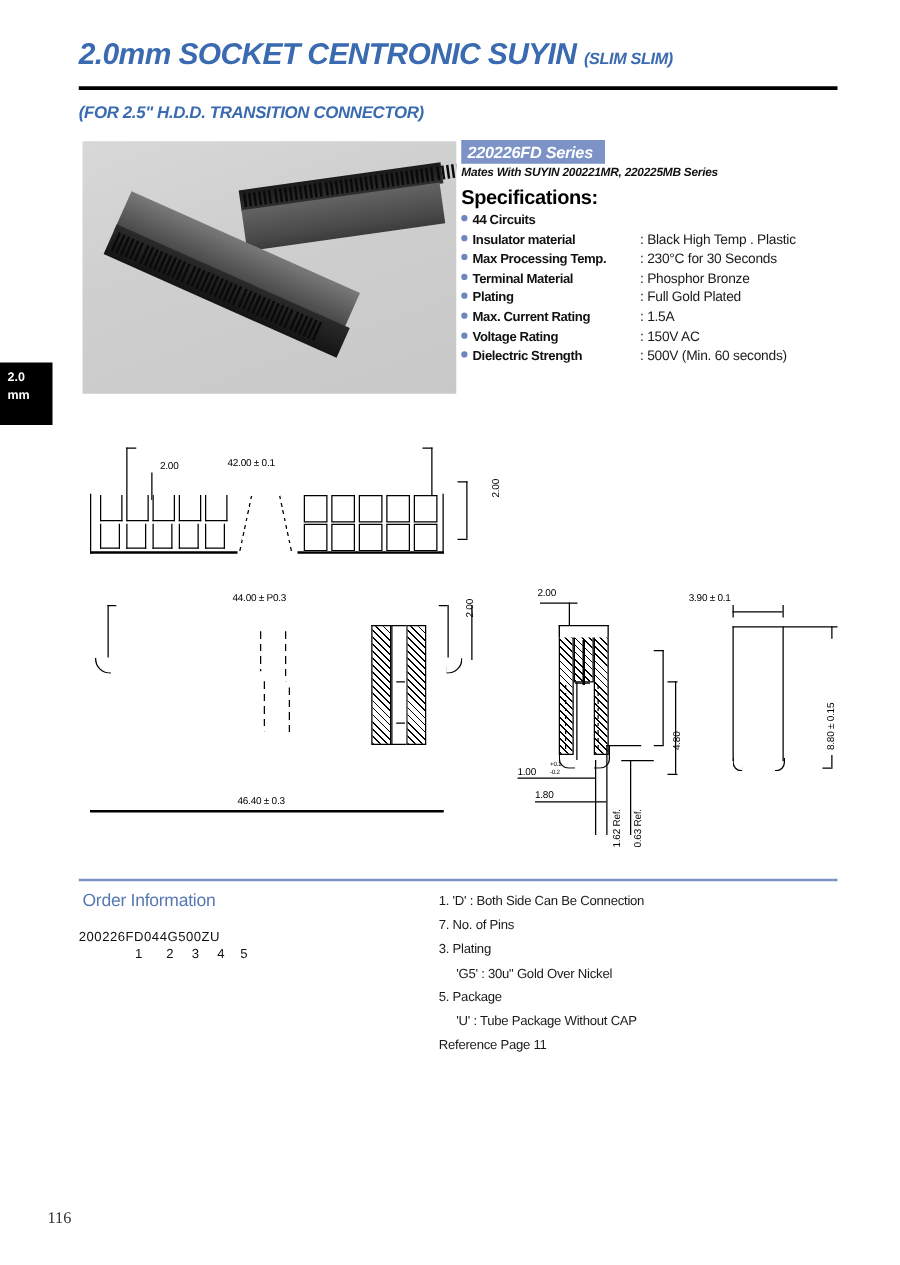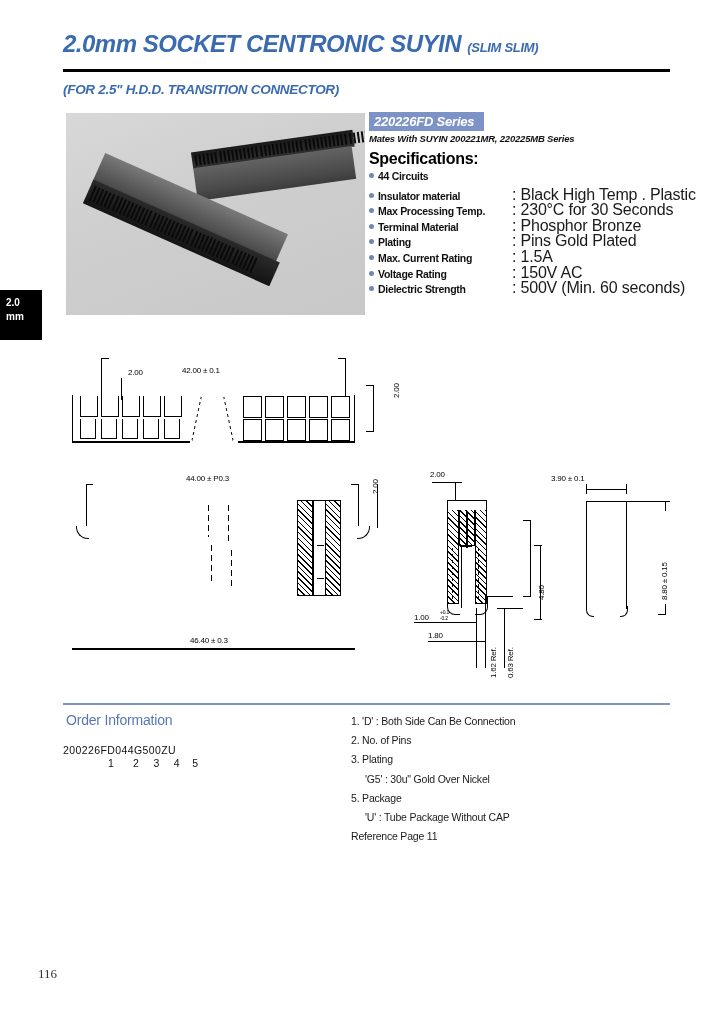--- a/index.html
+++ b/index.html
@@ -95,21 +95,21 @@
   .bullet{
     width:5px;height:5px;border-radius:50%;background:#6f86bd;
     flex:none;margin-right:4px;position:relative;top:-2px;
   }
   .spec-label{
     font-size:10.5px;font-weight:bold;color:#111;letter-spacing:-0.3px;
     white-space:nowrap;
   }
   .spec-label.wide{width:134px;flex:none;}
   .spec-val{
-    font-size:16px;color:#1a1a1a;letter-spacing:-0.2px;white-space:nowrap;
+    font-size:11px;color:#1a1a1a;letter-spacing:-0.2px;white-space:nowrap;
   }
   .dim{position:absolute;font-size:8px;white-space:nowrap;letter-spacing:-0.2px;}
   .dim.rot{transform:rotate(-90deg);transform-origin:left top;}
   .ln{position:absolute;background:#000;}
   .hl{height:1px;}
   .vl{width:1px;}
 
   
   .hz-base{position:absolute;background:#000;height:1.6px;}
   .cavity{position:absolute;border:1.3px solid #000;background:#fff;}
@@ -291,21 +291,21 @@
       <span class="spec-val">: 230°C for 30 Seconds</span>
     </div>
     <div class="spec-row">
       <span class="bullet"></span>
       <span class="spec-label wide">Terminal Material</span>
       <span class="spec-val">: Phosphor Bronze</span>
     </div>
     <div class="spec-row">
       <span class="bullet"></span>
       <span class="spec-label wide">Plating</span>
-      <span class="spec-val">: Pins Gold Plated</span>
+      <span class="spec-val">: Full Gold Plated</span>
     </div>
     <div class="spec-row">
       <span class="bullet"></span>
       <span class="spec-label wide">Max. Current Rating</span>
       <span class="spec-val">: 1.5A</span>
     </div>
     <div class="spec-row">
       <span class="bullet"></span>
       <span class="spec-label wide">Voltage Rating</span>
       <span class="spec-val">: 150V AC</span>
@@ -457,21 +457,21 @@
   <div class="pn-nums">
     <span style="width:22px;">1</span>
     <span style="width:22px;">2</span>
     <span style="width:13px;">3</span>
     <span style="width:22px;">4</span>
     <span style="width:9px;">5</span>
   </div>
 
   <div class="legend">
     <div>1. 'D' : Both Side Can Be Connection</div>
-    <div>2. No. of Pins</div>
+    <div>7. No. of Pins</div>
     <div>3. Plating</div>
     <div class="indent">'G5' : 30u" Gold Over Nickel</div>
     <div>5. Package</div>
     <div class="indent">'U' : Tube Package Without CAP</div>
     <div>Reference Page 11</div>
   </div>
 
   <div class="pageno">116</div>
 
 </div>

